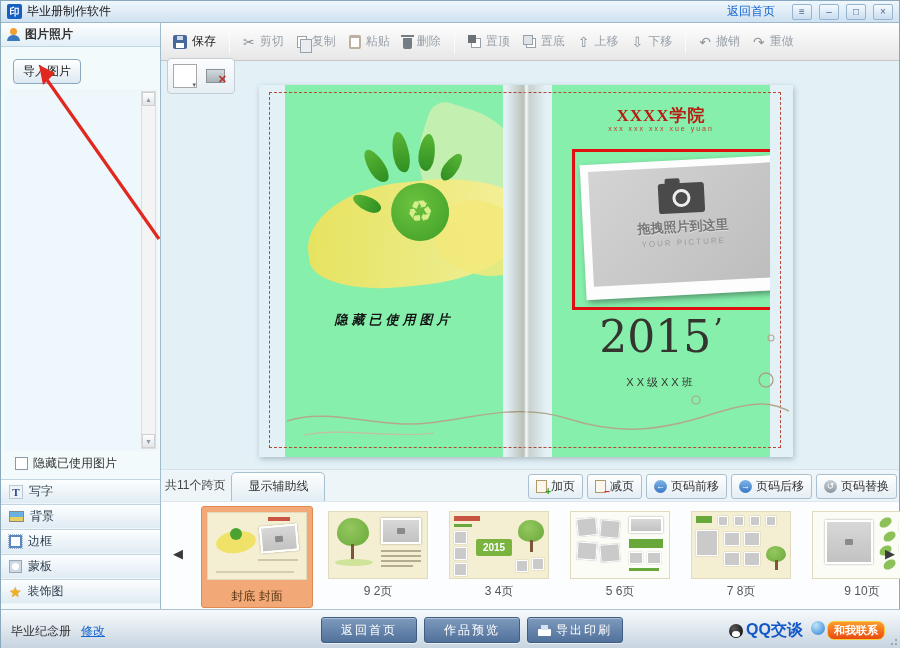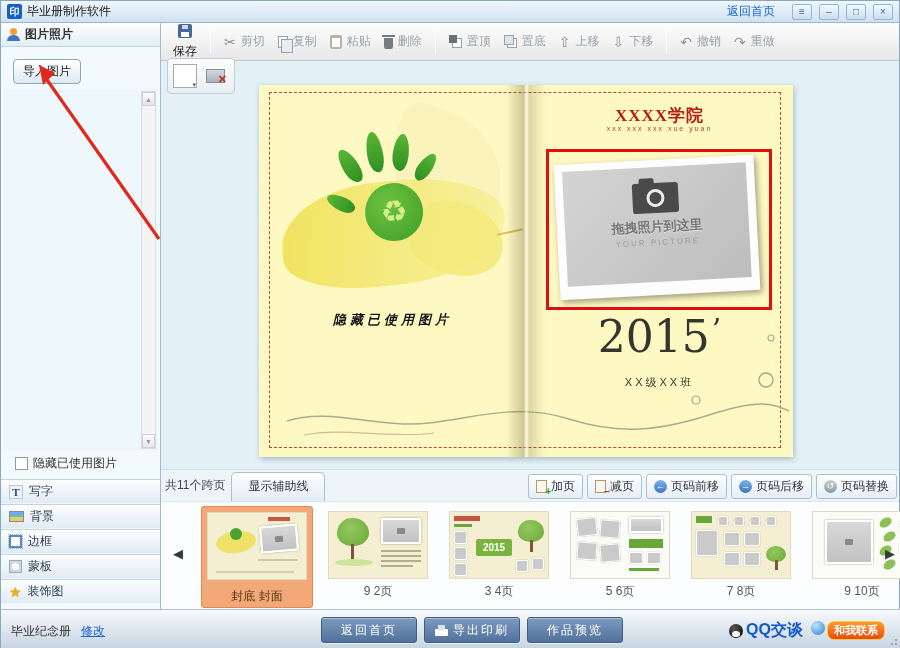--- a/index.html
+++ b/index.html
@@ -54,21 +54,21 @@
   .ic-star { color:#f0b020; font-size:14px; line-height:14px; text-shadow:0 0 1px #c08000; }
 
   
   .red-arrow { position:absolute; left:28px; top:58px; width:140px; height:192px; z-index:40; pointer-events:none; }
 
   
   .toolbar { position:absolute; left:160px; top:22px; right:0; height:38px;
     background:linear-gradient(#fefefe,#e7e7e7); border-bottom:1px solid #c6c6c6;
     display:flex; align-items:center; padding:0 12px; gap:13px; }
   .tbtn { display:flex; align-items:center; gap:5px; font-size:12px; color:#9aa2aa; }
-  .tbtn.enabled { color:#222;flex-direction:column; }
+  .tbtn.enabled { color:#222; }
   .tsep { width:1px; height:24px; background:#d2d2d2; border-right:1px solid #fbfbfb; }
   .ti { font-size:14px; line-height:14px; color:#8a9298; }
   .ic-save { width:14px; height:14px; background:#47679c; border-radius:2px; position:relative; }
   .ic-save::before { content:""; position:absolute; top:1px; left:4px; width:6px; height:4px; background:#cdd8ea; }
   .ic-save::after { content:""; position:absolute; bottom:1px; left:3px; width:8px; height:5px; background:#fff; }
   .ic-copy { width:10px; height:12px; border:1px solid #98a0a8; background:#fff; position:relative; }
   .ic-copy::after { content:""; position:absolute; left:2px; top:2px; width:10px; height:12px; border:1px solid #98a0a8; background:#e9edf1; }
   .ic-paste { width:12px; height:14px; background:#bcb0a0; border-radius:2px; position:relative; }
   .ic-paste::after { content:""; position:absolute; left:2px; top:3px; width:8px; height:9px; background:#fff; }
   .ic-trash { width:9px; height:11px; background:#757d84; border-radius:0 0 2px 2px; position:relative; margin-top:3px; }
@@ -85,21 +85,21 @@
   .mini-b1 { width:24px; height:24px; background:#fff; border:1px solid #a8a8a8; position:relative; }
   .mini-b1 .dd { position:absolute; right:0; bottom:-2px; font-size:7px; color:#666; }
   .mini-b2 { width:26px; height:24px; position:relative; display:flex; align-items:center; justify-content:center; }
   .mini-b2 .img { width:19px; height:14px; background:linear-gradient(#d2d9dd,#a8b2b8); border:1px solid #8a9298; }
   .mini-b2 .x { position:absolute; right:1px; bottom:2px; color:#c03028; font-weight:bold; font-size:11px; }
 
   
   .canvas { position:absolute; left:160px; top:60px; right:0; height:408px; background:#e3f1f7; }
   .book { position:absolute; left:98px; top:24px; width:534px; height:372px;
     box-shadow:1px 2px 6px rgba(60,80,90,.35); }
-  .page { position:absolute; top:0; height:100%; width:267px; background:#fef9c3; overflow:hidden; }
+  .page { position:absolute; top:0; height:100%; width:218px; background:#86efac; overflow:hidden;margin-left:26px; }
   .page.left { left:0; border-right:none; }
   .page.right { left:267px; }
   .spine { position:absolute; left:247px; top:0; width:40px; height:100%; z-index:3; pointer-events:none;
     background:linear-gradient(to right, rgba(0,0,0,0) 0%, rgba(95,80,40,.30) 44%, rgba(255,255,250,.55) 51%, rgba(95,80,40,.20) 58%, rgba(0,0,0,0) 100%); }
   .bleed-guide { position:absolute; left:10px; top:7px; right:12px; bottom:9px; border:1px dashed #b5483a; z-index:2; pointer-events:none; }
   .book-decor { position:absolute; left:0; top:0; width:534px; height:372px; z-index:2; pointer-events:none; }
 
   
   .faint-leaf { position:absolute; left:128px; top:28px; width:118px; height:118px; background:#f5eeb4; opacity:.55;
     border-radius:15% 65% 25% 70%; transform:rotate(18deg); }
@@ -508,25 +508,25 @@
     <div class="nav-arrow right">▶</div>
   </div>
 
   <div class="footer">
     <div class="proj">
       <span>毕业纪念册</span>
       <span class="modify">修改</span>
     </div>
     <div class="foot-btns">
       <div class="fbtn">返回首页</div>
+      <div class="fbtn">作品预览</div>
       <div class="fbtn">
         <span class="printer-ic"></span>
         <span>导出印刷</span>
       </div>
-      <div class="fbtn">作品预览</div>
     </div>
     <div class="foot-right">
       <div class="qq-chat">
         <span class="penguin"></span>
         <span>QQ交谈</span>
       </div>
       <div class="contact">
         <span class="sphere"></span>
         <span class="contact-tag">和我联系</span>
       </div>

